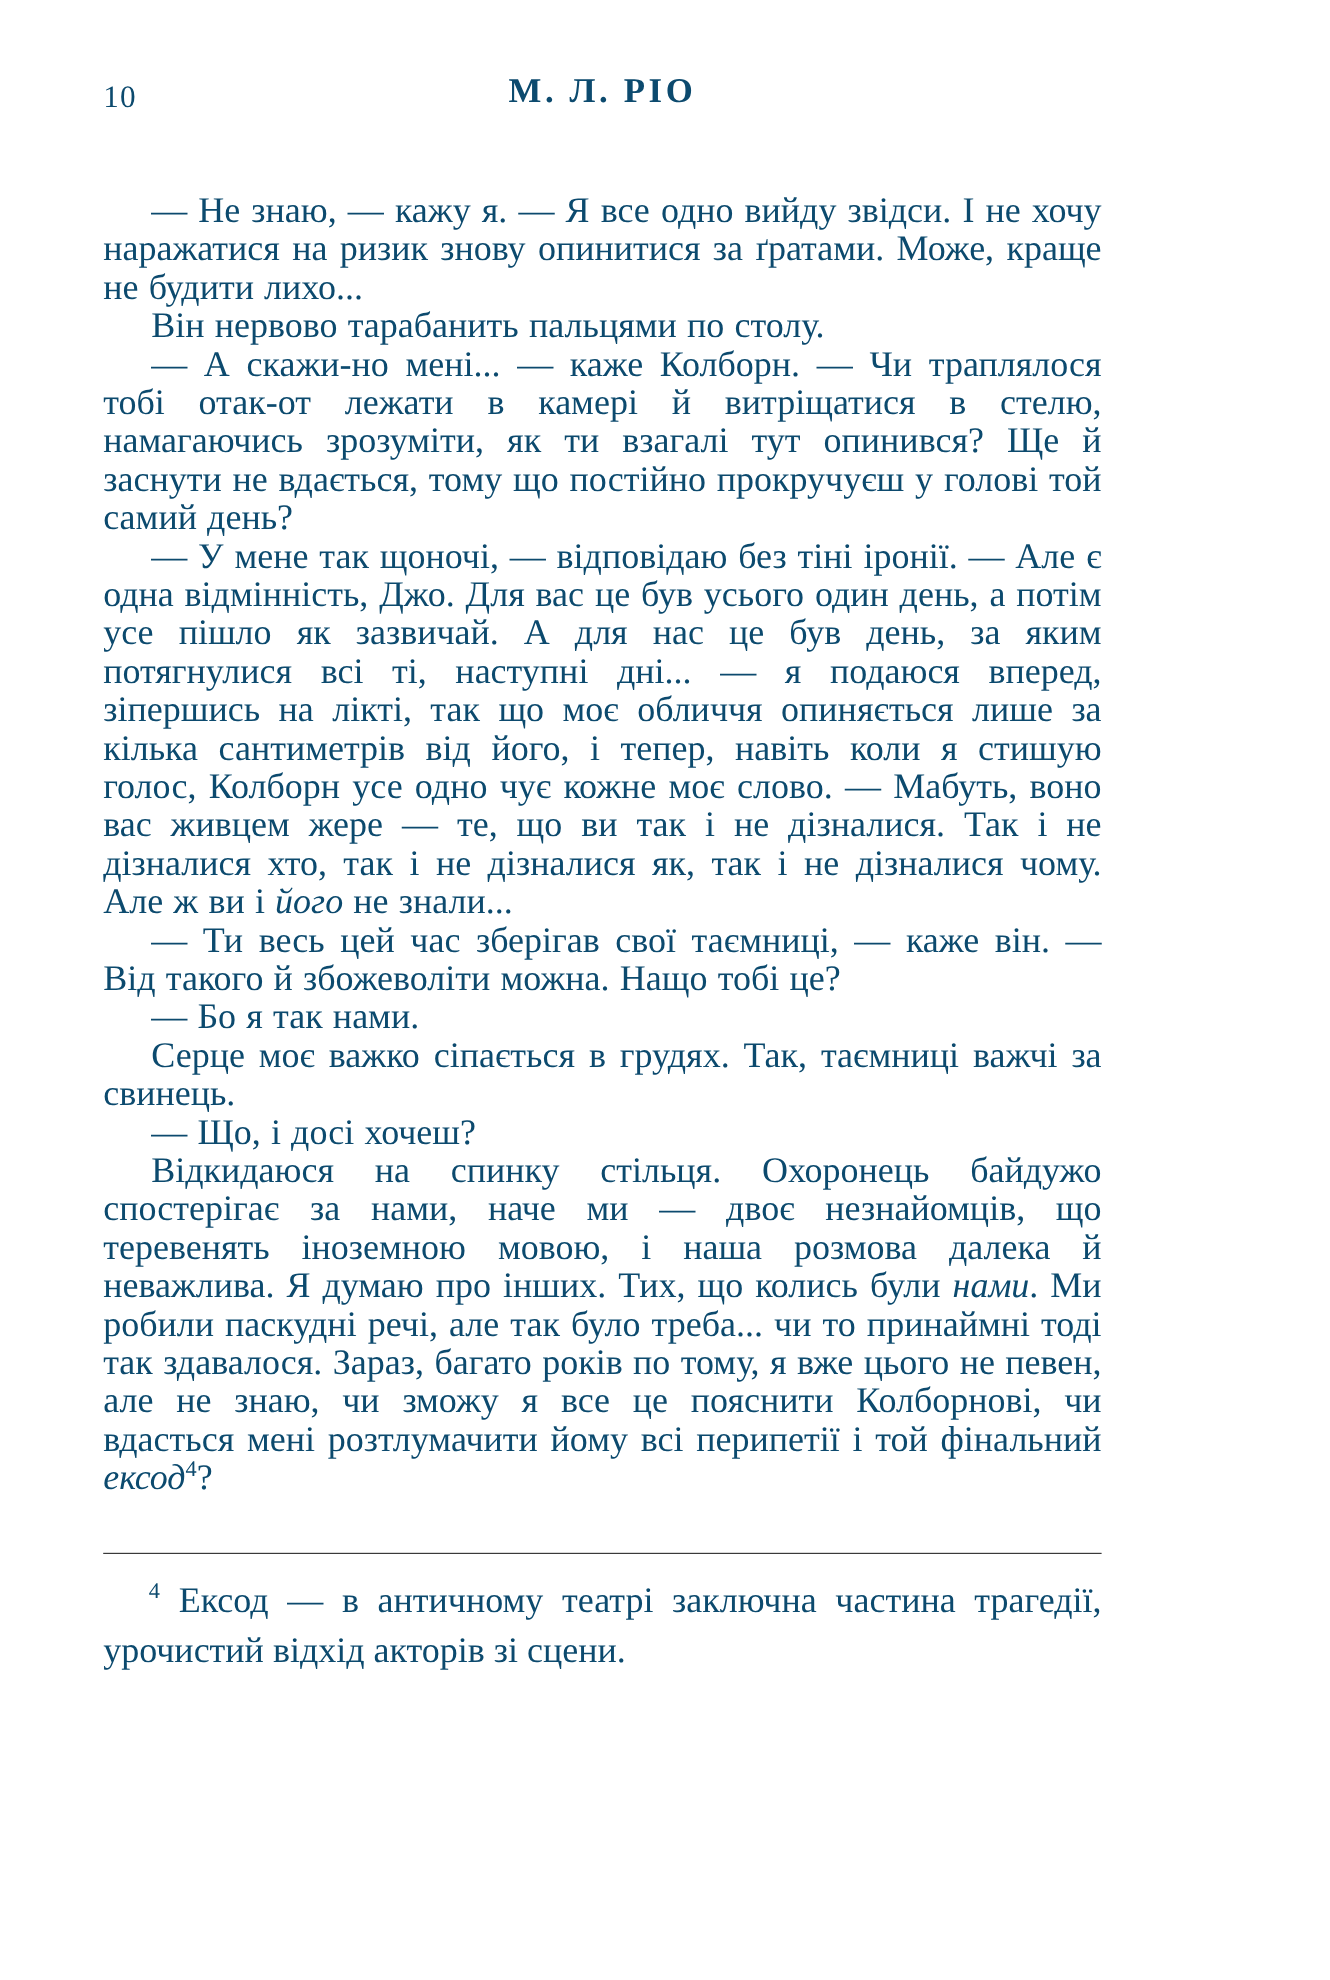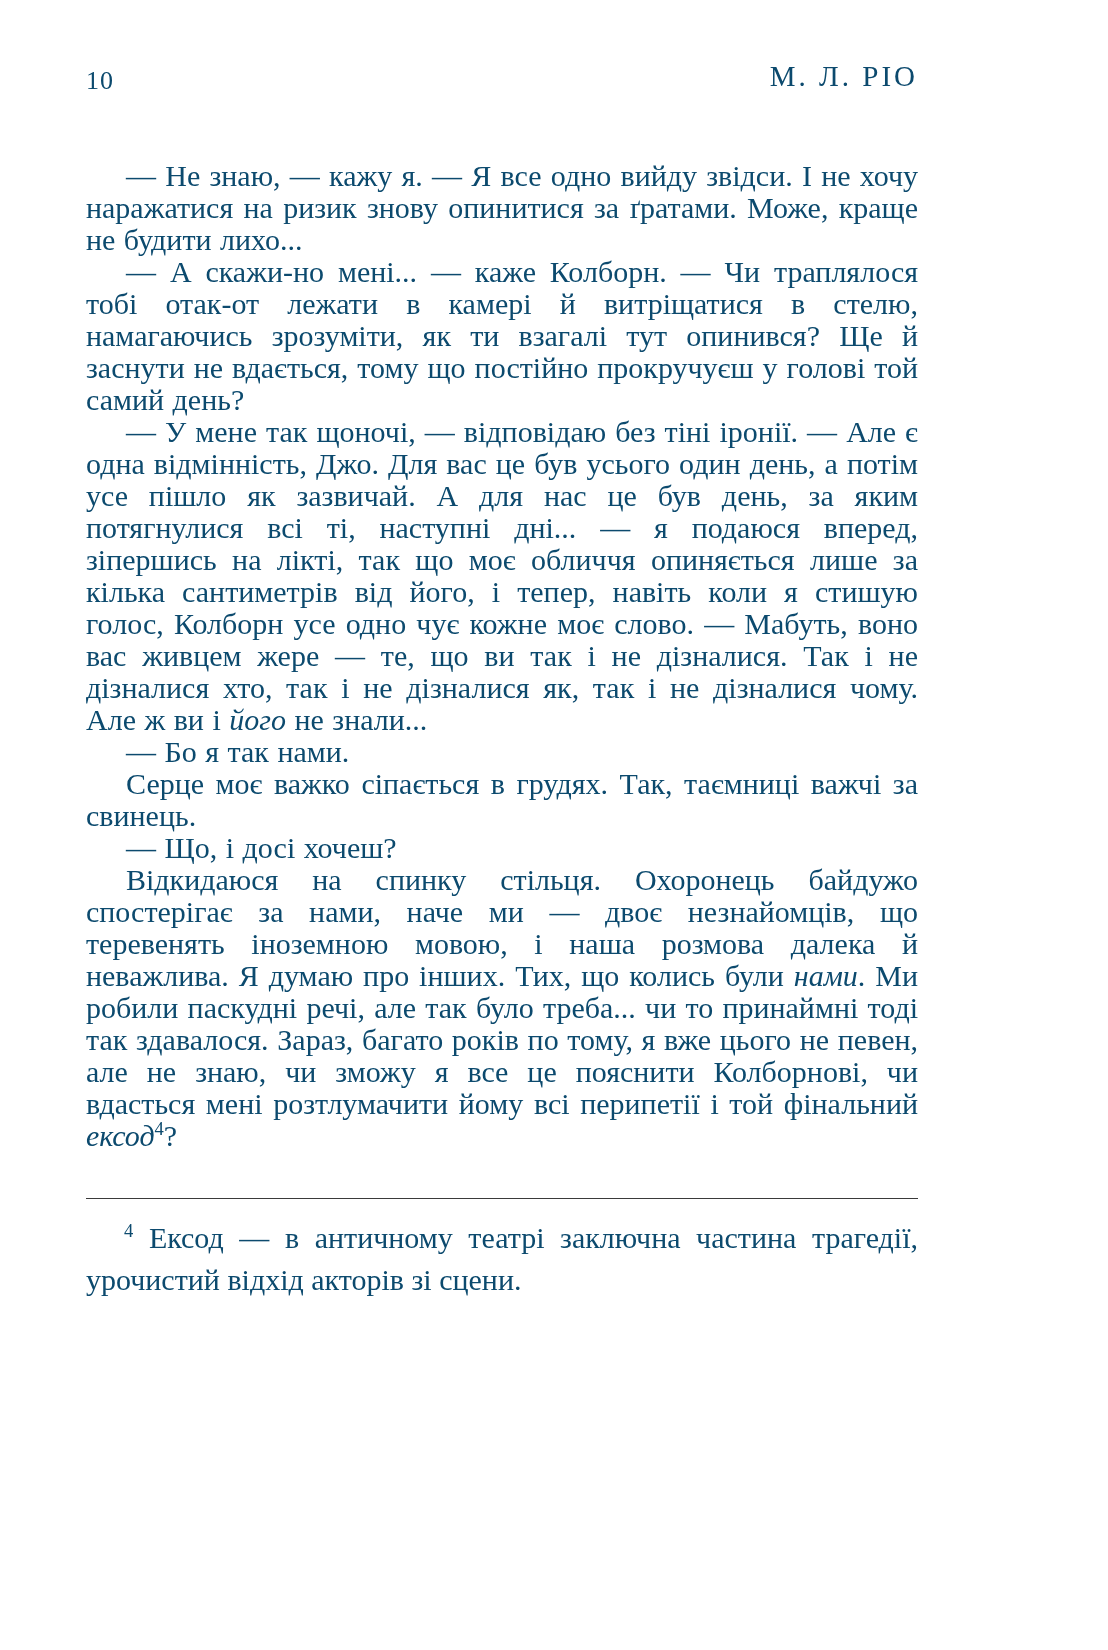--- a/index.html
+++ b/index.html
@@ -27,23 +27,23 @@
   }
   .page-number {
     position: absolute;
     left: 0;
     top: 6px;
     font-size: 26px;
     letter-spacing: 1px;
   }
   .running-title {
     display: block;
-    text-align: right;
+    text-align: center;
     font-size: 29px;
-    font-weight: normal;
+    font-weight: bold;
     letter-spacing: 3px;
   }
   
   .body-text p {
     margin: 0;
     font-size: 30px;
     line-height: 32px;
     text-align: justify;
     text-indent: 40px;
     word-spacing: 1px;
@@ -76,22 +76,24 @@
 
 <div class="page">
 
   <header class="running-head">
     <span class="page-number">10</span>
     <span class="running-title">М. Л. РІО</span>
   </header>
 
   <main class="body-text" id="paragraphs">
       <p><span>— Не знаю, — кажу я. — Я все одно вийду звідси. І не хочу наражатися на ризик знову опинитися за ґратами. Може, краще не будити лихо...</span></p>
+      <p><span>Він нервово тарабанить пальцями по столу.</span></p>
       <p><span>— А скажи-но мені... — каже Колборн. — Чи траплялося тобі отак-от лежати в камері й витріщатися в стелю, намагаючись зрозуміти, як ти взагалі тут опинився? Ще й заснути не вдається, тому що постійно прокручуєш у голові той самий день?</span></p>
       <p><span>— У мене так щоночі, — відповідаю без тіні іронії. — Але є одна відмінність, Джо. Для вас це був усього один день, а потім усе пішло як зазвичай. А для нас це був день, за яким потягнулися всі ті, наступні дні... — я подаюся вперед, зіпершись на лікті, так що моє обличчя опиняється лише за кілька сантиметрів від його, і тепер, навіть коли я стишую голос, Колборн усе одно чує кожне моє слово. — Мабуть, воно вас живцем жере — те, що ви так і не дізналися. Так і не дізналися хто, так і не дізналися як, так і не дізналися чому. Але ж ви і </span><em>його</em><span> не знали...</span></p>
+      <p><span>— Ти весь цей час зберігав свої таємниці, — каже він. — Від такого й збожеволіти можна. Нащо тобі це?</span></p>
       <p><span>— Бо я так нами.</span></p>
       <p><span>Серце моє важко сіпається в грудях. Так, таємниці важчі за свинець.</span></p>
       <p><span>— Що, і досі хочеш?</span></p>
       <p><span>Відкидаюся на спинку стільця. Охоронець байдужо спостерігає за нами, наче ми — двоє незнайомців, що теревенять іноземною мовою, і наша розмова далека й неважлива. Я думаю про інших. Тих, що колись були </span><em>нами</em><span>. Ми робили паскудні речі, але так було треба... чи то принаймні тоді так здавалося. Зараз, багато років по тому, я вже цього не певен, але не знаю, чи зможу я все це пояснити Колборнові, чи вдасться мені розтлумачити йому всі перипетії і той фінальний </span><em>ексод</em><sup>4</sup><span>?</span></p>
     </main>
 
   <footer class="footnote">
     <p><sup>4</sup>&nbsp;<span>Ексод — в античному театрі заключна частина трагедії, урочистий відхід акторів зі сцени.</span></p>
   </footer>
 

